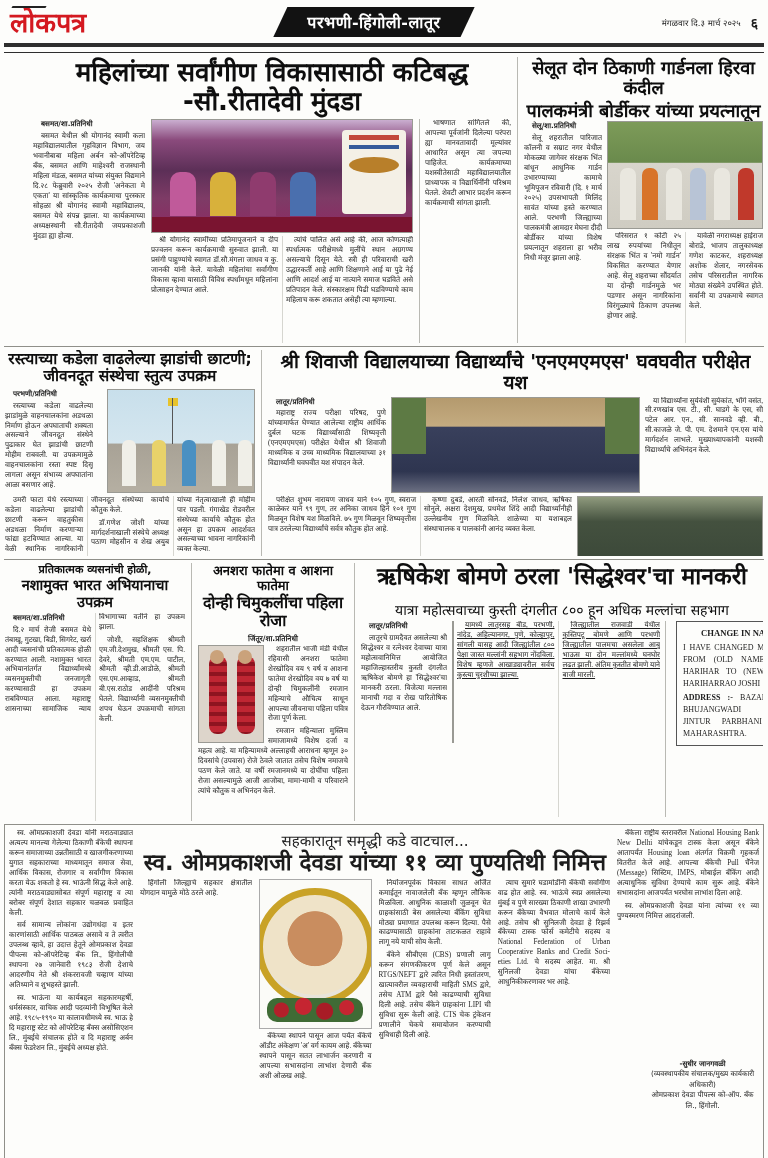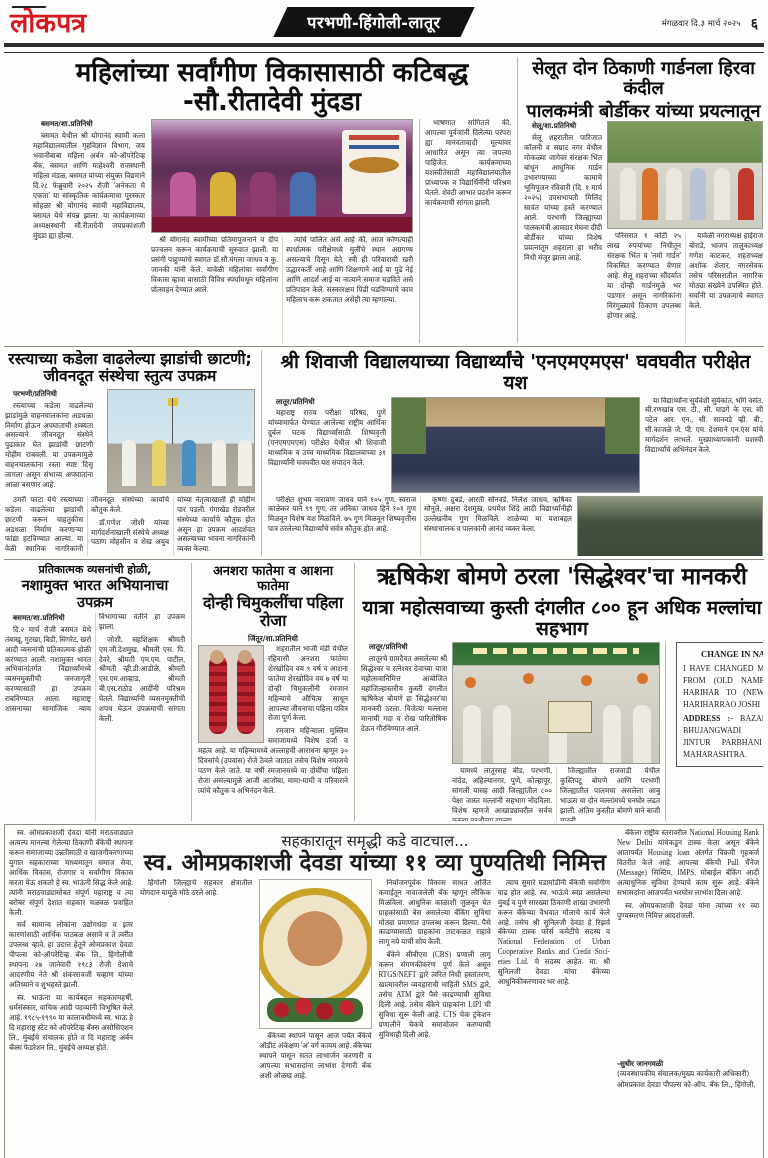--- a/index.html
+++ b/index.html
@@ -66,21 +66,21 @@
   .notice .t{font-weight:bold;text-align:center;font-size:8.6px;margin-bottom:2px;}
   
   #memorial{border:1px solid #8f8f89;margin:3px 4px;display:flex;height:336px;padding:4px;gap:7px;}
   .mem-left{width:124px;flex:none;}
   .mem-right{width:142px;flex:none;}
   .mem-main{flex:1;display:flex;flex-direction:column;min-width:0;}
   .kicker{font-family:"DejaVu Sans",sans-serif;font-size:15px;text-align:center;color:#222;margin:1px 0 0;}
   .mem-hl{font-family:"DejaVu Sans",sans-serif;font-weight:bold;font-size:22.5px;text-align:center;line-height:1.1;margin:0 0 4px;}
   .mem-cols{flex:1;display:flex;gap:7px;overflow:hidden;}
   .mem-cols>div{flex:1;min-width:0;}
-  .sign{font-family:"DejaVu Sans",sans-serif;font-size:7.2px;text-align:left;line-height:1.45;}
+  .sign{font-family:"DejaVu Sans",sans-serif;font-size:7.2px;text-align:center;line-height:1.45;margin-left:29px;}
   .sign .nm{font-weight:bold;}
 </style>
 </head>
 <body>
 
 <div id="page">
 
   <header id="hdr">
     <div class="logo">लोकपत्र</div>
     <div class="banner">परभणी-हिंगोली-लातूर</div>
@@ -229,28 +229,28 @@
           <div class="f" style="left:11px;"></div>
             <div class="f" style="left:39px;"></div>
         </div>
         <p>शहरातील भाजी मंडी येथील रहिवासी अनशरा फातेमा शेरखोदिव वय ९ वर्ष व आशना फातेमा शेरखोदिव वय ७ वर्ष या दोन्ही चिमुकलींनी रमजान महिन्याचे औचित्य साधून आपल्या जीवनाचा पहिला पवित्र रोजा पूर्ण केला.</p>
         <p>रमजान महिन्याला मुस्लिम समाजामध्ये विशेष दर्जा व महत्व आहे. या महिन्यामध्ये अल्लाहची आराधना म्हणून ३० दिवसांचे (उपवास) रोजे ठेवले जातात तसेच विशेष नमाजचे पठण केले जाते. या वर्षी रमजानमध्ये या दोघींचा पहिला रोजा असल्यामुळे आजी आजोबा, मामा-मामी व परिवाराने त्यांचे कौतुक व अभिनंदन केले.</p>
       </div>
     </section>
     <div class="vr"></div>
 
     <section style="flex:1;min-width:0;">
-      <h1 class="hl" style="font-size:23px;margin-bottom:7px;">ऋषिकेश बोमणे ठरला 'सिद्धेश्वर'चा मानकरी</h1>
-      <h2 class="hl" style="font-size:19px;font-weight:bold;text-align:center;">यात्रा महोत्सवाच्या कुस्ती दंगलीत ८०० हून अधिक मल्लांचा सहभाग</h2>
+      <h1 class="hl" style="font-size:23px;margin-bottom:13px;">ऋषिकेश बोमणे ठरला 'सिद्धेश्वर'चा मानकरी</h1>
+      <h2 class="hl" style="font-size:14px;font-weight:normal;text-align:center;">यात्रा महोत्सवाच्या कुस्ती दंगलीत ८०० हून अधिक मल्लांचा सहभाग</h2>
       <div style="display:flex;gap:5px;height:196px;">
         <div class="body" style="width:86px;flex:none;">
           <p class="byline">लातूर/प्रतिनिधी</p>
           <p>लातूरचे ग्रामदैवत असलेल्या श्री सिद्धेश्वर व रत्नेश्वर देवाच्या यात्रा महोत्सवानिमित्त आयोजित महाजिल्हास्तरीय कुस्ती दंगलीत ऋषिकेश बोमणे हा 'सिद्धेश्वर'चा मानकरी ठरला. विजेत्या मल्लास मानाची गदा व रोख पारितोषिक देऊन गौरविण्यात आले.</p>
         </div>
-        <div style="width:208px;flex:none;display:flex;flex-direction:column;gap:3px;">
+        <div style="width:208px;flex:none;display:flex;gap:3px;text-decoration:underline;">
           <div class="ph ph7" style="height:120px;">
             <div class="txt"></div>
             <div class="p" style="left:10px;"></div>
               <div class="p" style="left:40px;"></div>
             <div class="p" style="left:96px;"></div>
               <div class="p" style="left:150px;"></div>
               <div class="p" style="left:180px;"></div>
             <div class="t" style="left:12px;top:34px;"></div>
               <div class="t" style="left:70px;top:30px;"></div>
             <div class="t" style="left:128px;top:32px;"></div>

